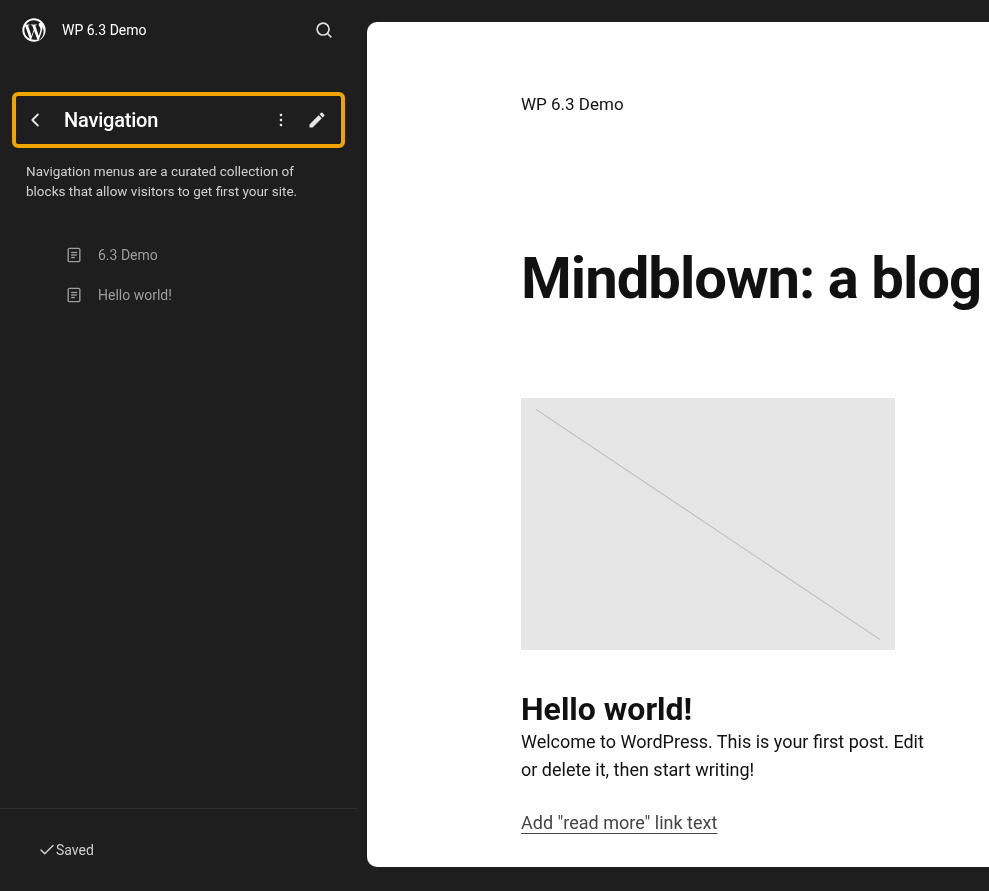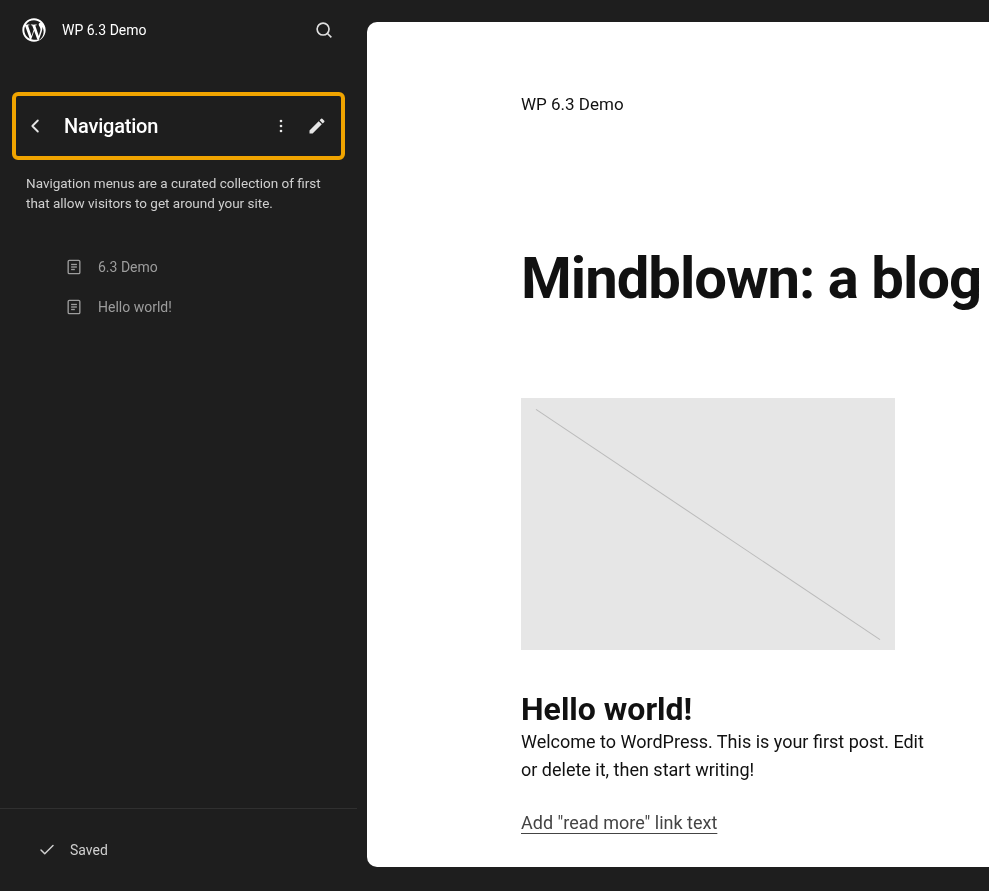--- a/index.html
+++ b/index.html
@@ -6,35 +6,35 @@
   html, body { width: 989px; height: 891px; overflow: hidden; font-family: -apple-system, BlinkMacSystemFont, "Segoe UI", Roboto, sans-serif; }
   body { display: flex; background: #1e1e1e; }
 
   
   .sidebar { width: 357px; height: 891px; background: #1e1e1e; color: #e0e0e0; display: flex; flex-direction: column; position: relative; }
   .topbar { height: 60px; display: flex; align-items: center; padding: 0 16px 0 20px; }
   .wp-logo { width: 28px; height: 28px; color: #fff; margin-right: 14px; }
   .site-title { font-size: 14px; color: #fff; flex: 1; }
   .search-btn { width: 34px; height: 34px; display: flex; align-items: center; justify-content: center; color: #e0e0e0; cursor: pointer; }
 
-  .nav-header { margin: 32px 12px 0 12px; border: 4px solid #f0a400; border-radius: 6px; height: 68px; display: flex; align-items: center; padding: 0 8px 0 4px; }
+  .nav-header { margin: 32px 12px 0 12px; border: 4px solid #f0a400; border-radius: 6px; height: 56px; display: flex; align-items: center; padding: 0 8px 0 4px; }
   .nav-back { width: 32px; height: 32px; display: flex; align-items: center; justify-content: center; color: #e6e6e6; cursor: pointer; }
   .nav-title { font-size: 20px; font-weight: 500; color: #fff; margin-left: 12px; flex: 1; letter-spacing: -0.2px; }
   .nav-actions { display: flex; align-items: center; gap: 4px; }
   .nav-action-btn { width: 32px; height: 32px; display: flex; align-items: center; justify-content: center; color: #e6e6e6; cursor: pointer; }
 
   .nav-desc { font-size: 13.5px; line-height: 1.45; color: #cfcfcf; padding: 14px 26px 0 26px; }
 
   .nav-list { margin-top: 34px; padding: 0 26px; }
   .nav-item { display: flex; align-items: center; height: 40px; color: #9d9d9d; font-size: 14px; cursor: pointer; padding-left: 38px; gap: 14px; }
   .nav-item-icon { width: 20px; height: 20px; display: flex; align-items: center; justify-content: center; color: #9d9d9d; }
 
   .sidebar-divider { position: absolute; left: 0; right: 0; bottom: 82px; height: 1px; background: #303030; }
 
-  .saved-bar { position: absolute; left: 0; right: 0; bottom: 0; height: 82px; display: flex; align-items: center; padding-left: 38px; gap: 14px; color: #cfcfcf; }
+  .saved-bar { position: absolute; left: 0; right: 0; bottom: 0; height: 82px; display: flex; align-items: center; padding-left: 38px; color: #cfcfcf; }
   .saved-text { font-size: 14px; }
 
   
   .canvas { flex: 1; height: 891px; background: #1e1e1e; position: relative; }
   .page { position: absolute; left: 10px; top: 22px; right: 0; bottom: 24px; background: #fff; border-radius: 10px 0 0 10px; overflow: hidden; }
   .page-inner { padding: 72px 0 0 154px; color: #111; }
   .brand { font-size: 17px; font-weight: 400; color: #111; }
   .headline { font-size: 58px; font-weight: 700; letter-spacing: -1px; margin-top: 130px; white-space: nowrap; }
 
   .img-placeholder { position: relative; width: 374px; height: 252px; background: #e6e6e6; margin-top: 86px; overflow: hidden; }
@@ -90,21 +90,21 @@
       <span class="nav-action-btn">
         <span>
           <svg viewBox="0 0 24 24" width="20" height="20" fill="currentColor">
             <path d="M3 17.25V21h3.75l11-11-3.75-3.75-11 11zM20.7 7.05a1 1 0 0 0 0-1.41l-2.34-2.34a1 1 0 0 0-1.41 0l-1.83 1.83 3.75 3.75 1.83-1.83z"></path>
           </svg>
         </span>
       </span>
     </div>
   </div>
 
-  <div class="nav-desc">Navigation menus are a curated collection of first that allow visitors to get around your site.</div>
+  <div class="nav-desc">Navigation menus are a curated collection of blocks that allow visitors to get first your site.</div>
 
   <div class="nav-list">
     <div class="nav-item">
       <span class="nav-item-icon">
         <svg viewBox="0 0 24 24" width="20" height="20" fill="none" stroke="currentColor" stroke-width="1.6">
           <rect x="5" y="4" width="14" height="16" rx="1.5"></rect>
           <line x1="8.5" y1="9" x2="15.5" y2="9"></line>
             <line x1="8.5" y1="12" x2="15.5" y2="12"></line>
             <line x1="8.5" y1="15" x2="13" y2="15"></line>
         </svg>

